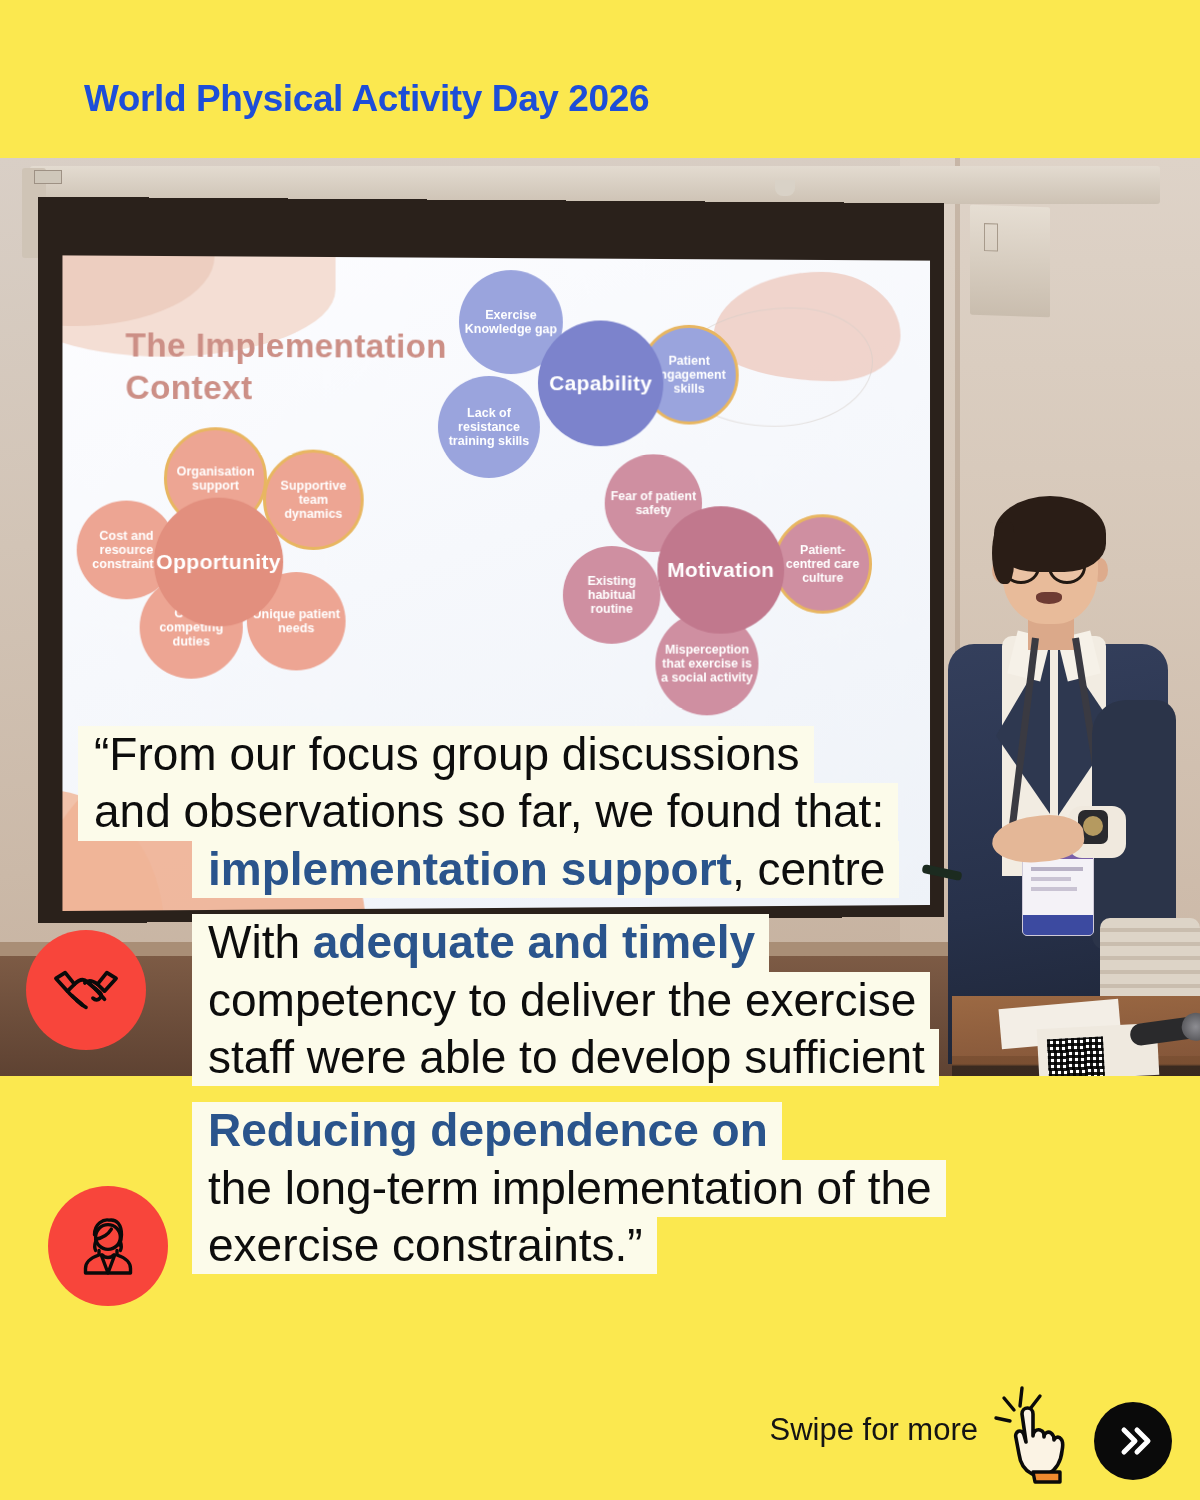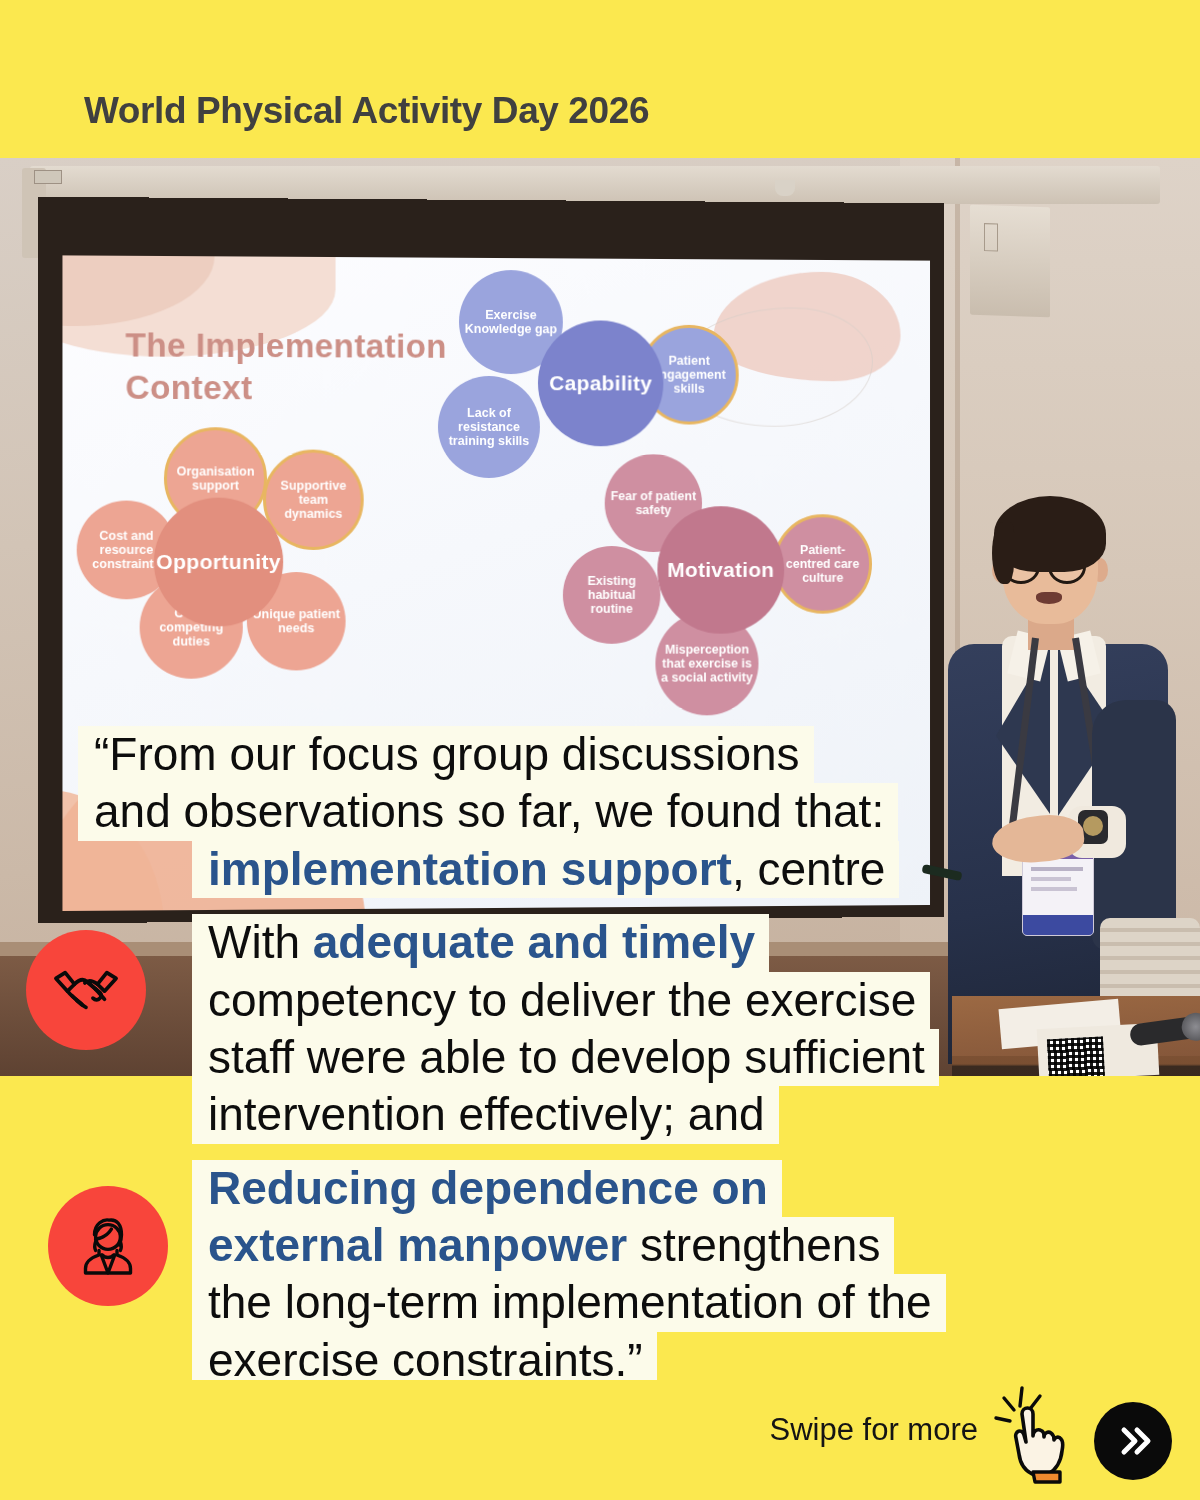--- a/index.html
+++ b/index.html
@@ -11,23 +11,22 @@
     overflow:hidden;
   }
 
   
   .header {
     position:absolute; left:0; top:0; width:1200px; height:158px;
     background:#FBE84F;
   }
   .header-title {
     position:absolute; left:84px; top:78px;
-    font-size:37px; font-weight:bold; color:#404040; letter-spacing:-0.4px;
+    font-size:37px; font-weight:bold; color:#1d4ed8; letter-spacing:-0.4px;
     white-space:nowrap;
-    margin-top:12px;
   }
 
   
   .photo {
     position:absolute; left:0; top:158px; width:1200px; height:918px;
     overflow:hidden;
     background:#cdbdb0;
   }
   
   .wall {
@@ -490,28 +489,23 @@
   <div class="ln indent">
     <span class="hl">implementation support</span>
       <span>, centre</span>
   </div>
   <div class="ln indent gap2">
     <span>With </span>
       <span class="hl">adequate and timely</span>
   </div>
   <div class="ln indent">competency to deliver the exercise</div>
   <div class="ln indent">staff were able to develop sufficient</div>
-  <div class="ln indent">intervention effectively; and</div>
 
   <div class="ln indent gap2">
     <span class="hl">Reducing dependence on</span>
-  </div>
-  <div class="ln indent">
-    <span class="hl">external manpower</span>
-      <span> strengthens</span>
   </div>
   <div class="ln indent">the long-term implementation of the</div>
   <div class="ln indent">exercise constraints.”</div>
 </div>
 
 <div class="footer">
   <div class="swipe-text">Swipe for more</div>
 
   <div class="swipe-cursor">
     <svg width="120" height="120" viewBox="0 0 120 120">

